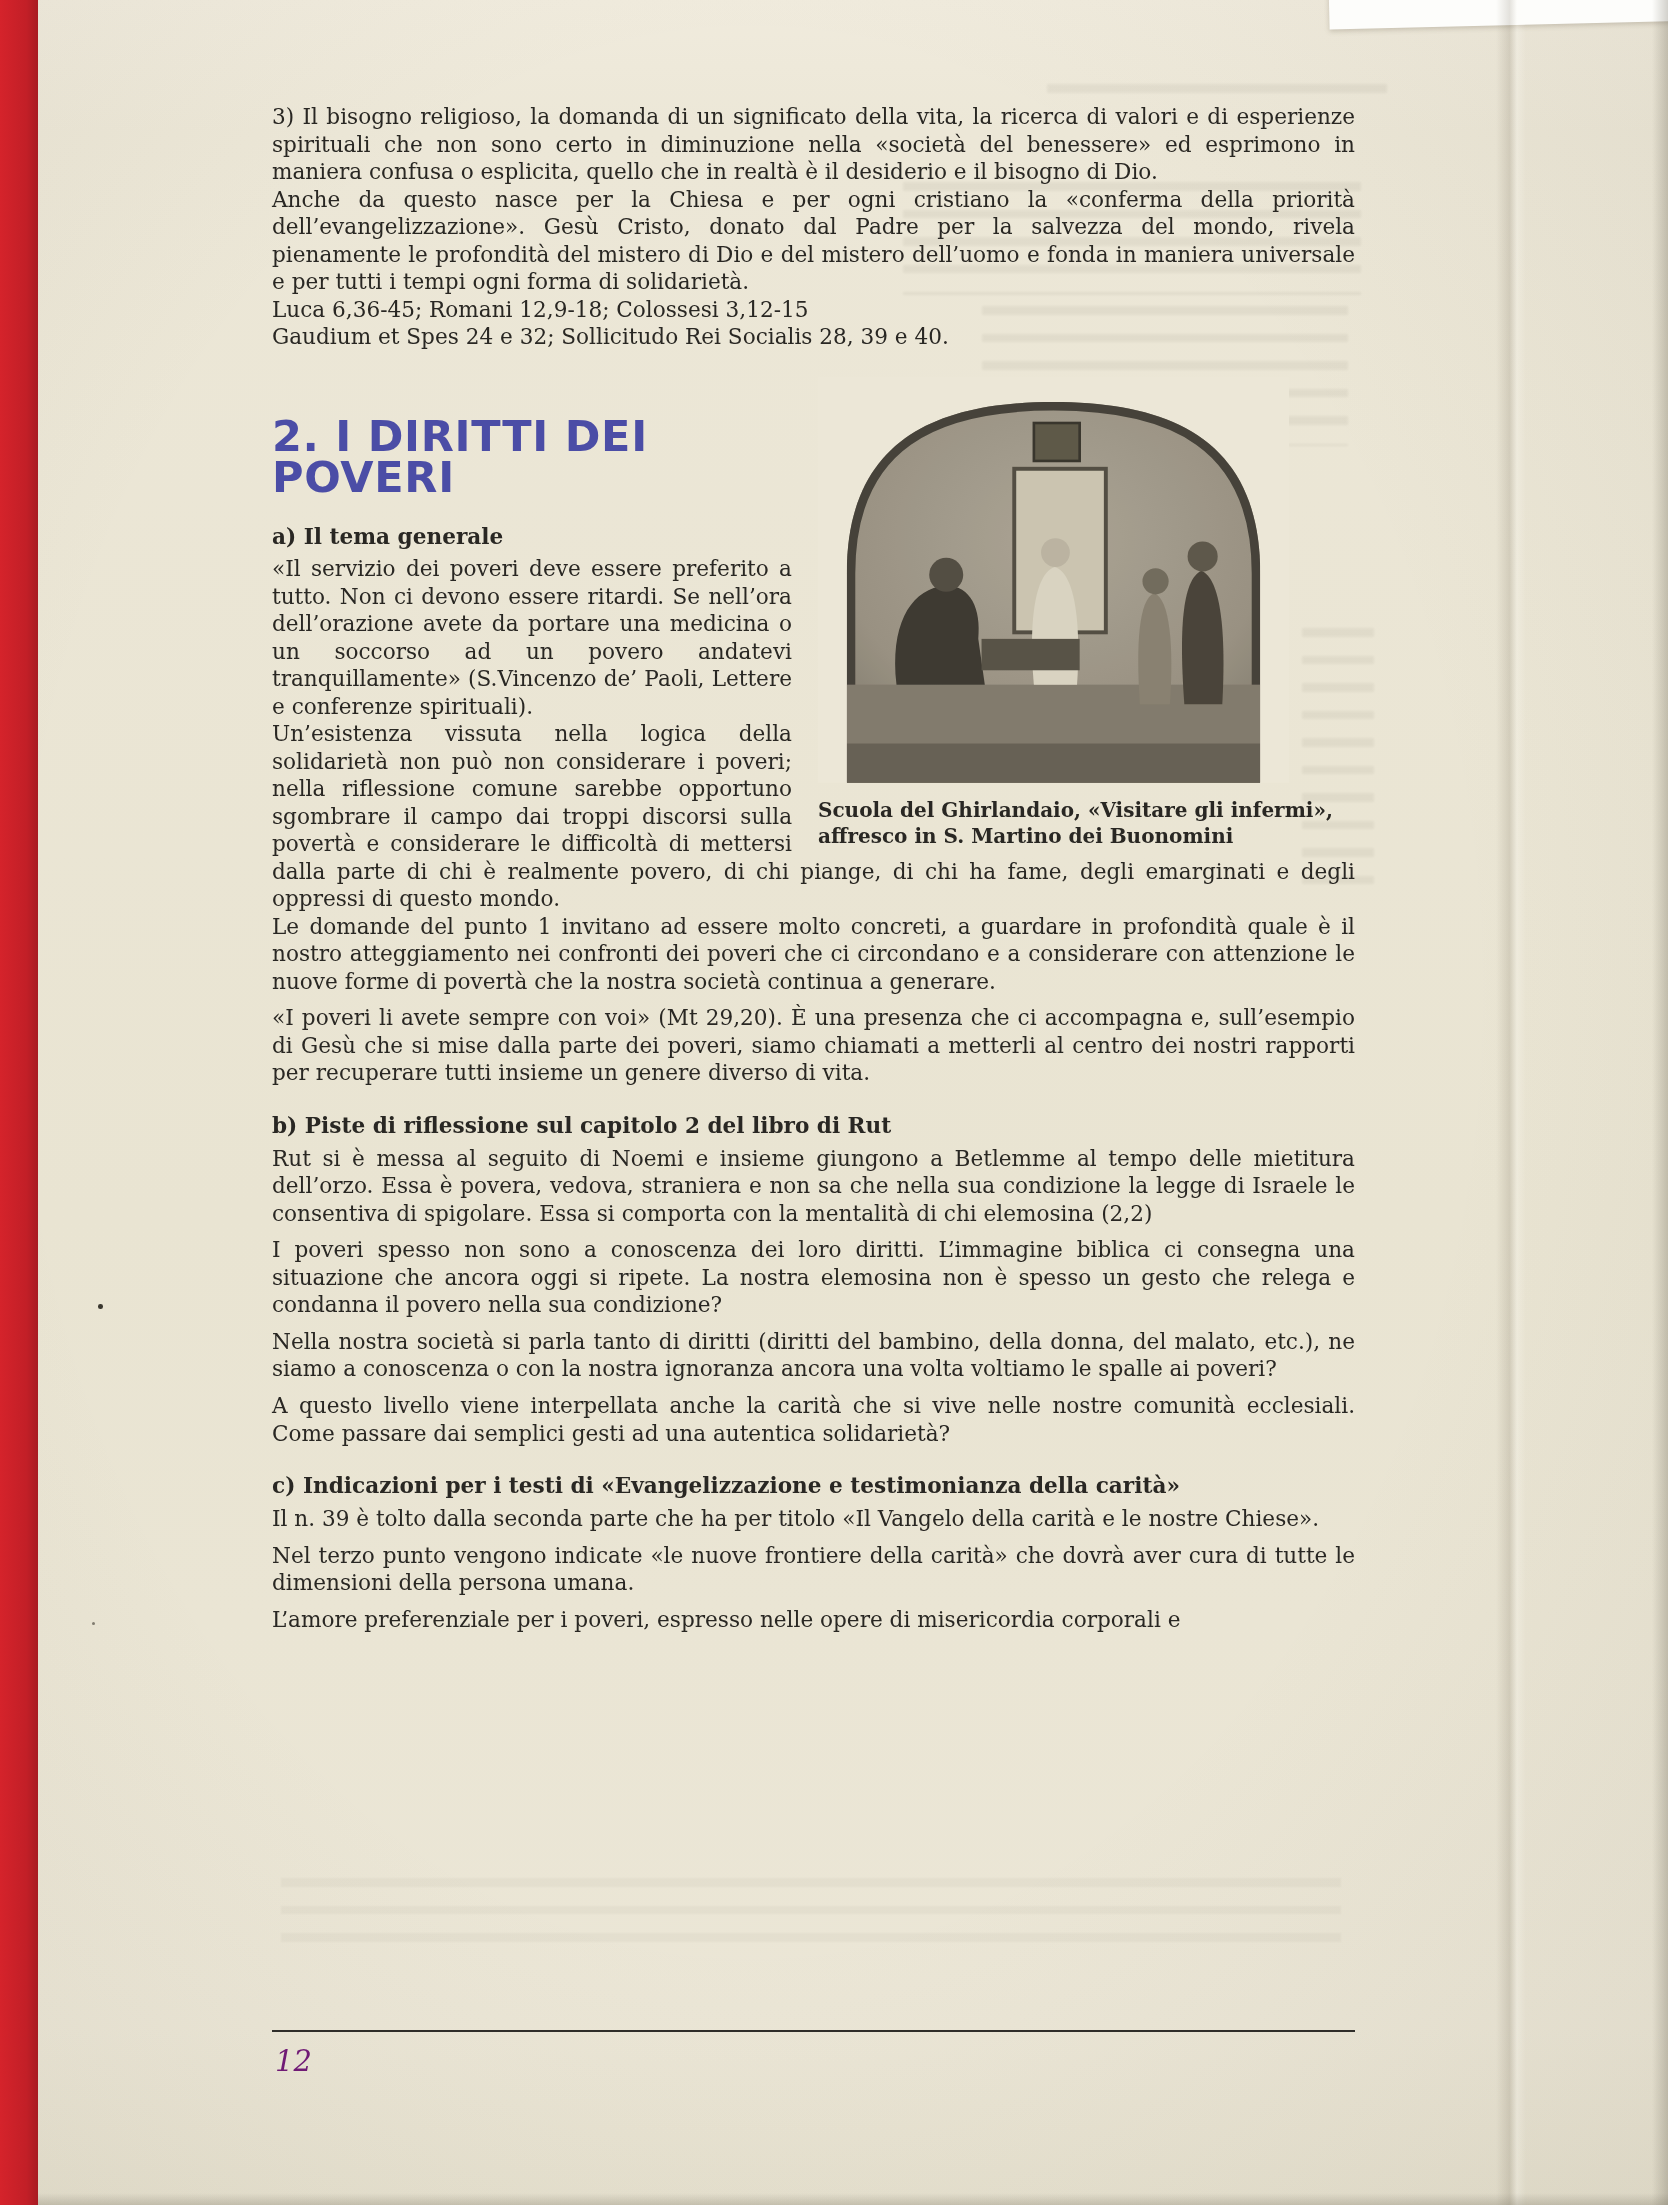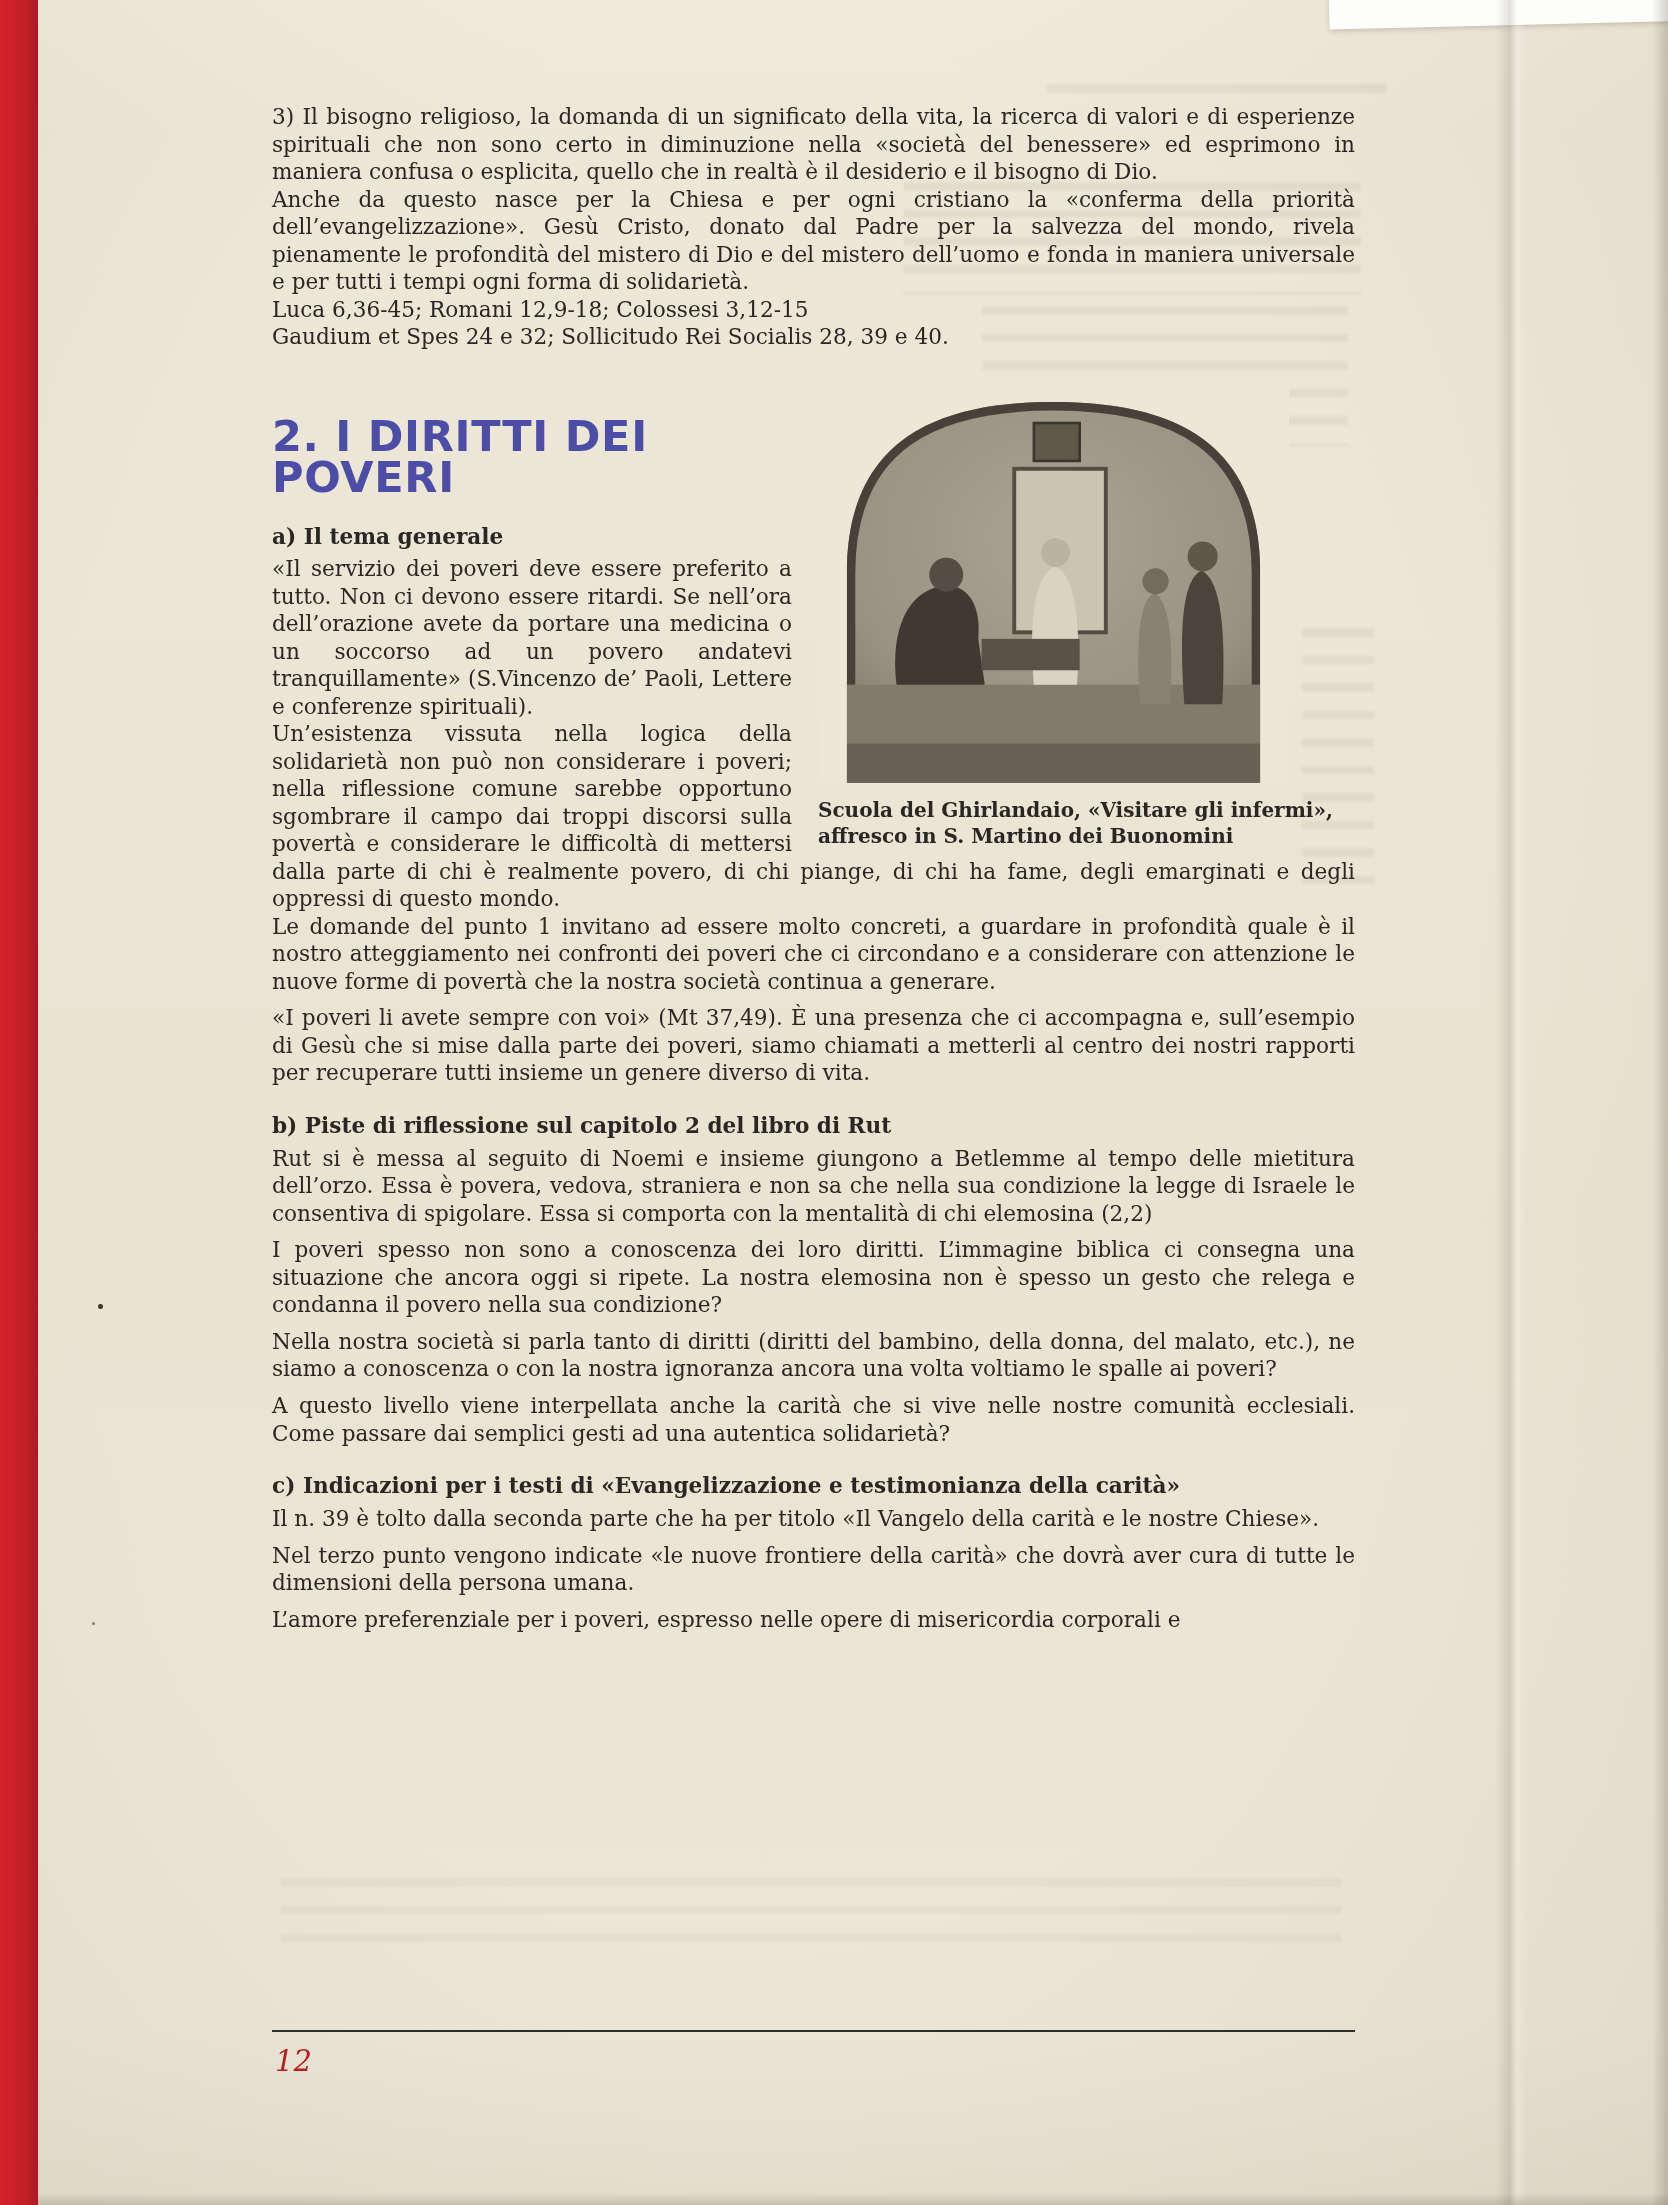--- a/index.html
+++ b/index.html
@@ -151,21 +151,21 @@
     width: 1083px;
     height: 2px;
     background: #2f2d29;
   }
   .page-number {
     position: absolute;
     left: 275px;
     top: 2044px;
     font-style: italic;
     font-size: 29px;
-    color: #b91c1c;
+    color: #701a75;
   }
 </style>
 </head>
 <body>
 
 <div class="scan-page"></div>
 <div class="red-spine"></div>
 <div class="top-white-edge"></div>
 <div class="right-fold"></div>
 <div class="right-edge-shadow"></div>
@@ -233,21 +233,21 @@
     </svg>
     <div class="figure-caption">Scuola del Ghirlandaio, «Visitare gli infermi», affresco in S. Martino dei Buonomini</div>
   </div>
 
   <h2 class="section-title">2. I DIRITTI DEI POVERI</h2>
 
   <p class="sub-heading" style="margin-top:19.6px;">a) Il tema generale</p>
   <p>«Il servizio dei poveri deve essere preferito a tutto. Non ci devono essere ritardi. Se nell’ora dell’orazione avete da portare una medicina o un soccorso ad un povero andatevi tranquillamente» (S.Vincenzo de’ Paoli, Lettere e conferenze spirituali).</p>
   <p>Un’esistenza vissuta nella logica della solidarietà non può non considerare i poveri; nella riflessione comune sarebbe opportuno sgombrare il campo dai troppi discorsi sulla povertà e considerare le difficoltà di mettersi dalla parte di chi è realmente povero, di chi piange, di chi ha fame, degli emarginati e degli oppressi di questo mondo.</p>
   <p>Le domande del punto 1 invitano ad essere molto concreti, a guardare in profondità quale è il nostro atteggiamento nei confronti dei poveri che ci circondano e a considerare con attenzione le nuove forme di povertà che la nostra società continua a generare.</p>
-  <p class="gap-sm">«I poveri li avete sempre con voi» (Mt 37,49). È una presenza che ci accompagna e, sull’esempio di Gesù che si mise dalla parte dei poveri, siamo chiamati a metterli al centro dei nostri rapporti per recuperare tutti insieme un genere diverso di vita.</p>
+  <p class="gap-sm">«I poveri li avete sempre con voi» (Mt 29,20). È una presenza che ci accompagna e, sull’esempio di Gesù che si mise dalla parte dei poveri, siamo chiamati a metterli al centro dei nostri rapporti per recuperare tutti insieme un genere diverso di vita.</p>
 
   <p class="sub-heading">b) Piste di riflessione sul capitolo 2 del libro di Rut</p>
   <p>Rut si è messa al seguito di Noemi e insieme giungono a Betlemme al tempo delle mietitura dell’orzo. Essa è povera, vedova, straniera e non sa che nella sua condizione la legge di Israele le consentiva di spigolare. Essa si comporta con la mentalità di chi elemosina (2,2)</p>
   <p class="gap-sm">I poveri spesso non sono a conoscenza dei loro diritti. L’immagine biblica ci consegna una situazione che ancora oggi si ripete. La nostra elemosina non è spesso un gesto che relega e condanna il povero nella sua condizione?</p>
   <p class="gap-sm">Nella nostra società si parla tanto di diritti (diritti del bambino, della donna, del malato, etc.), ne siamo a conoscenza o con la nostra ignoranza ancora una volta voltiamo le spalle ai poveri?</p>
   <p class="gap-sm">A questo livello viene interpellata anche la carità che si vive nelle nostre comunità ecclesiali. Come passare dai semplici gesti ad una autentica solidarietà?</p>
 
   <p class="sub-heading">c) Indicazioni per i testi di «Evangelizzazione e testimonianza della carità»</p>
   <p>Il n. 39 è tolto dalla seconda parte che ha per titolo «Il Vangelo della carità e le nostre Chiese».</p>
   <p class="gap-sm">Nel terzo punto vengono indicate «le nuove frontiere della carità» che dovrà aver cura di tutte le dimensioni della persona umana.</p>

